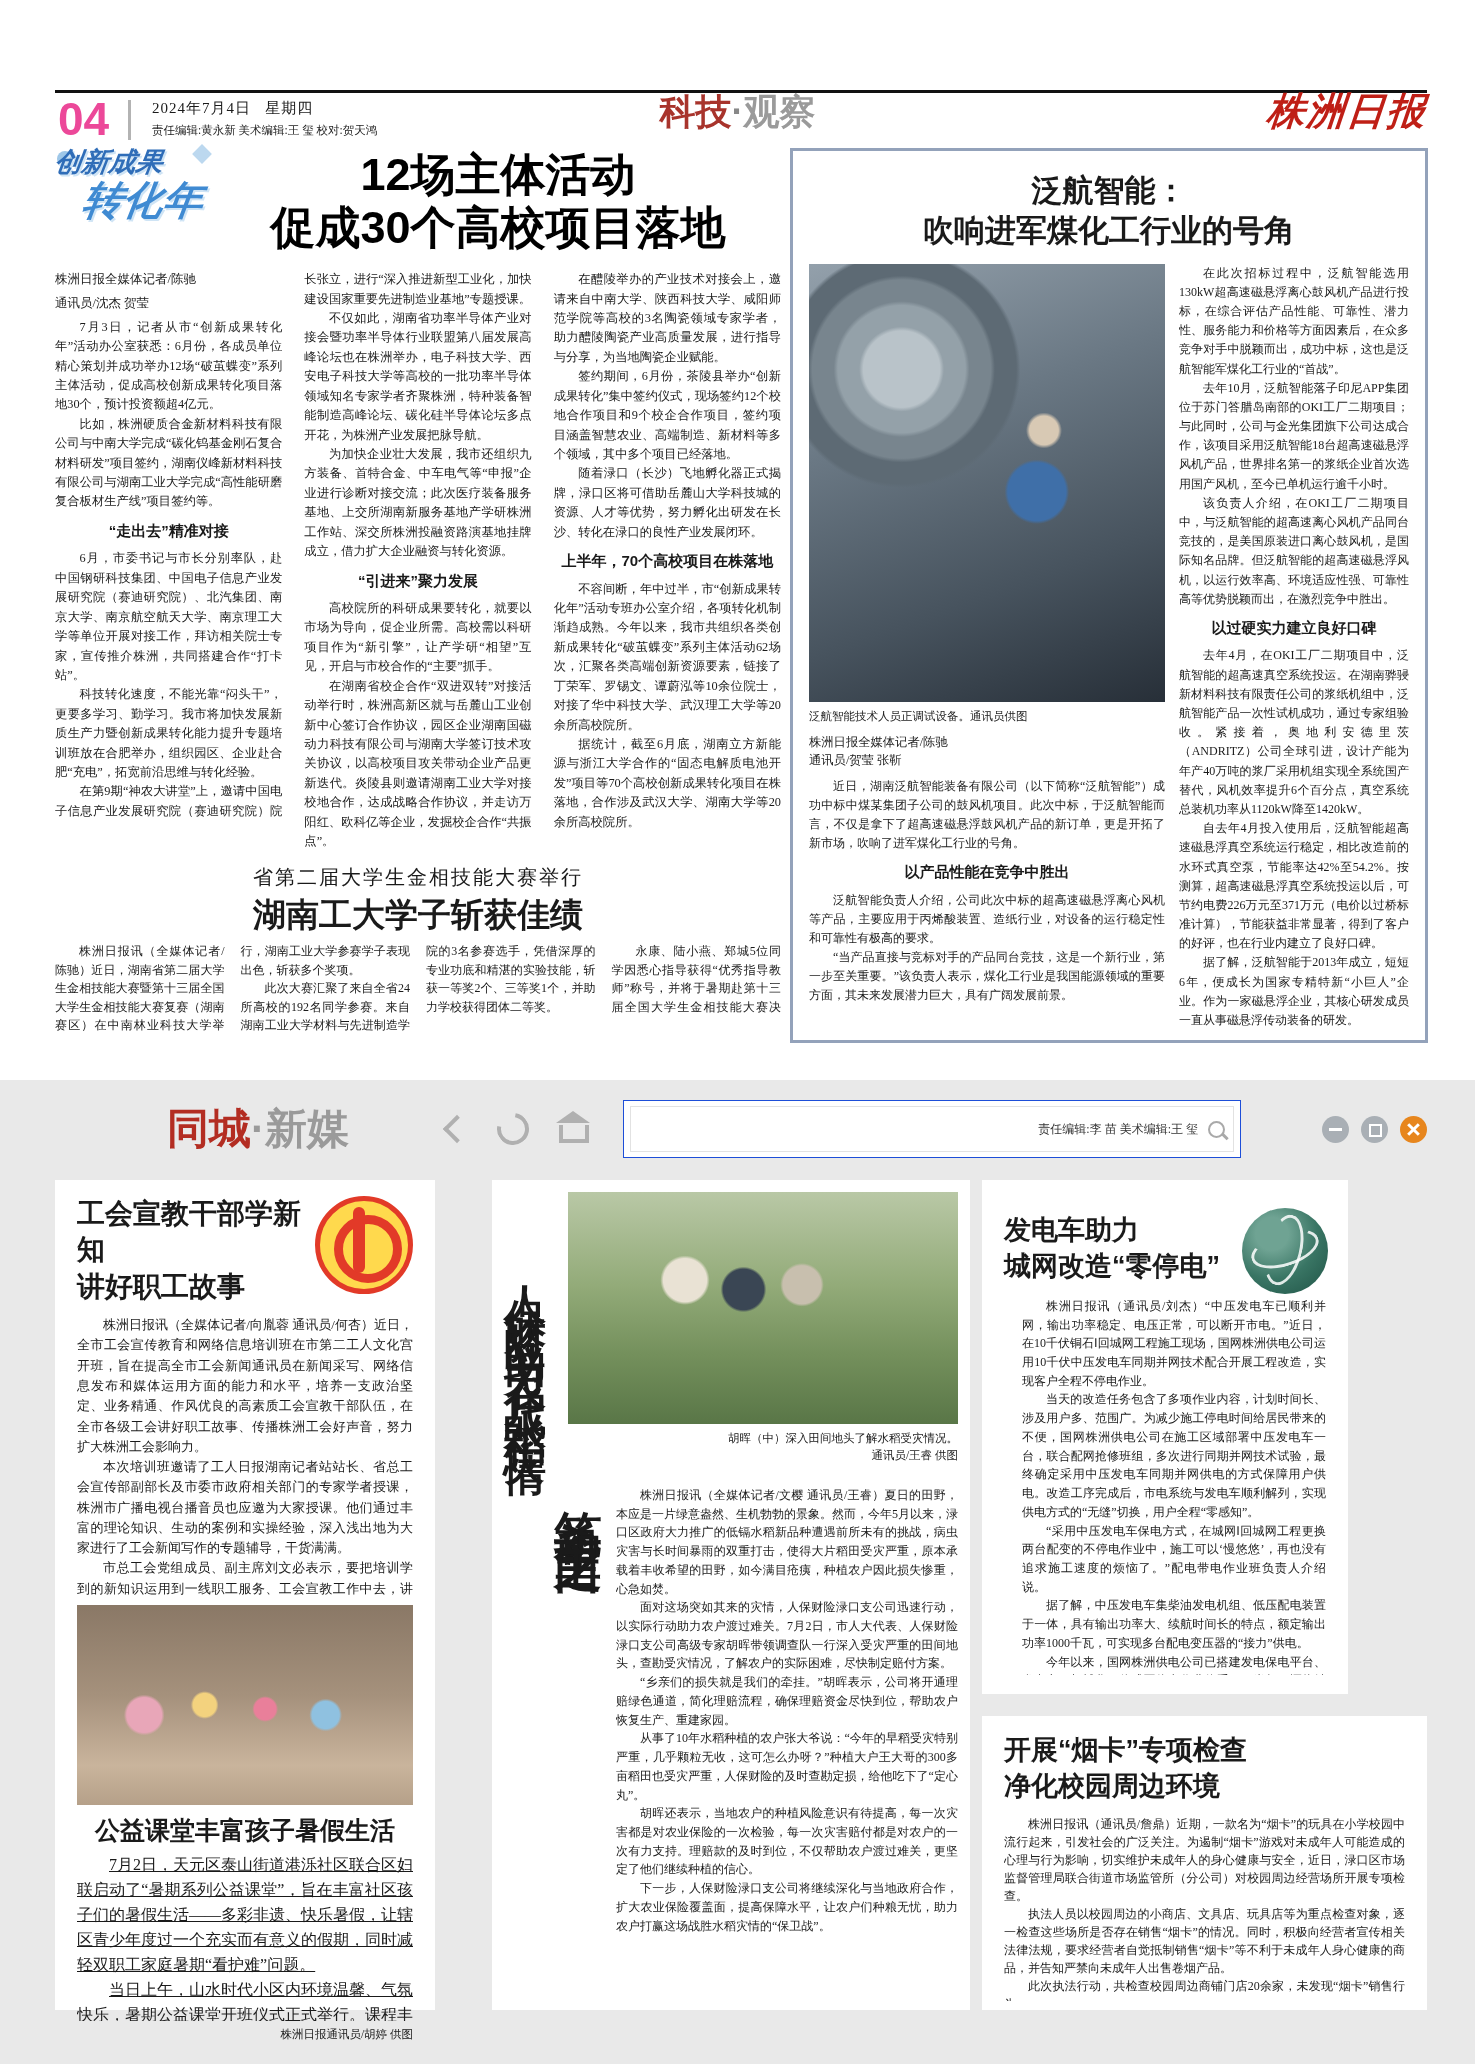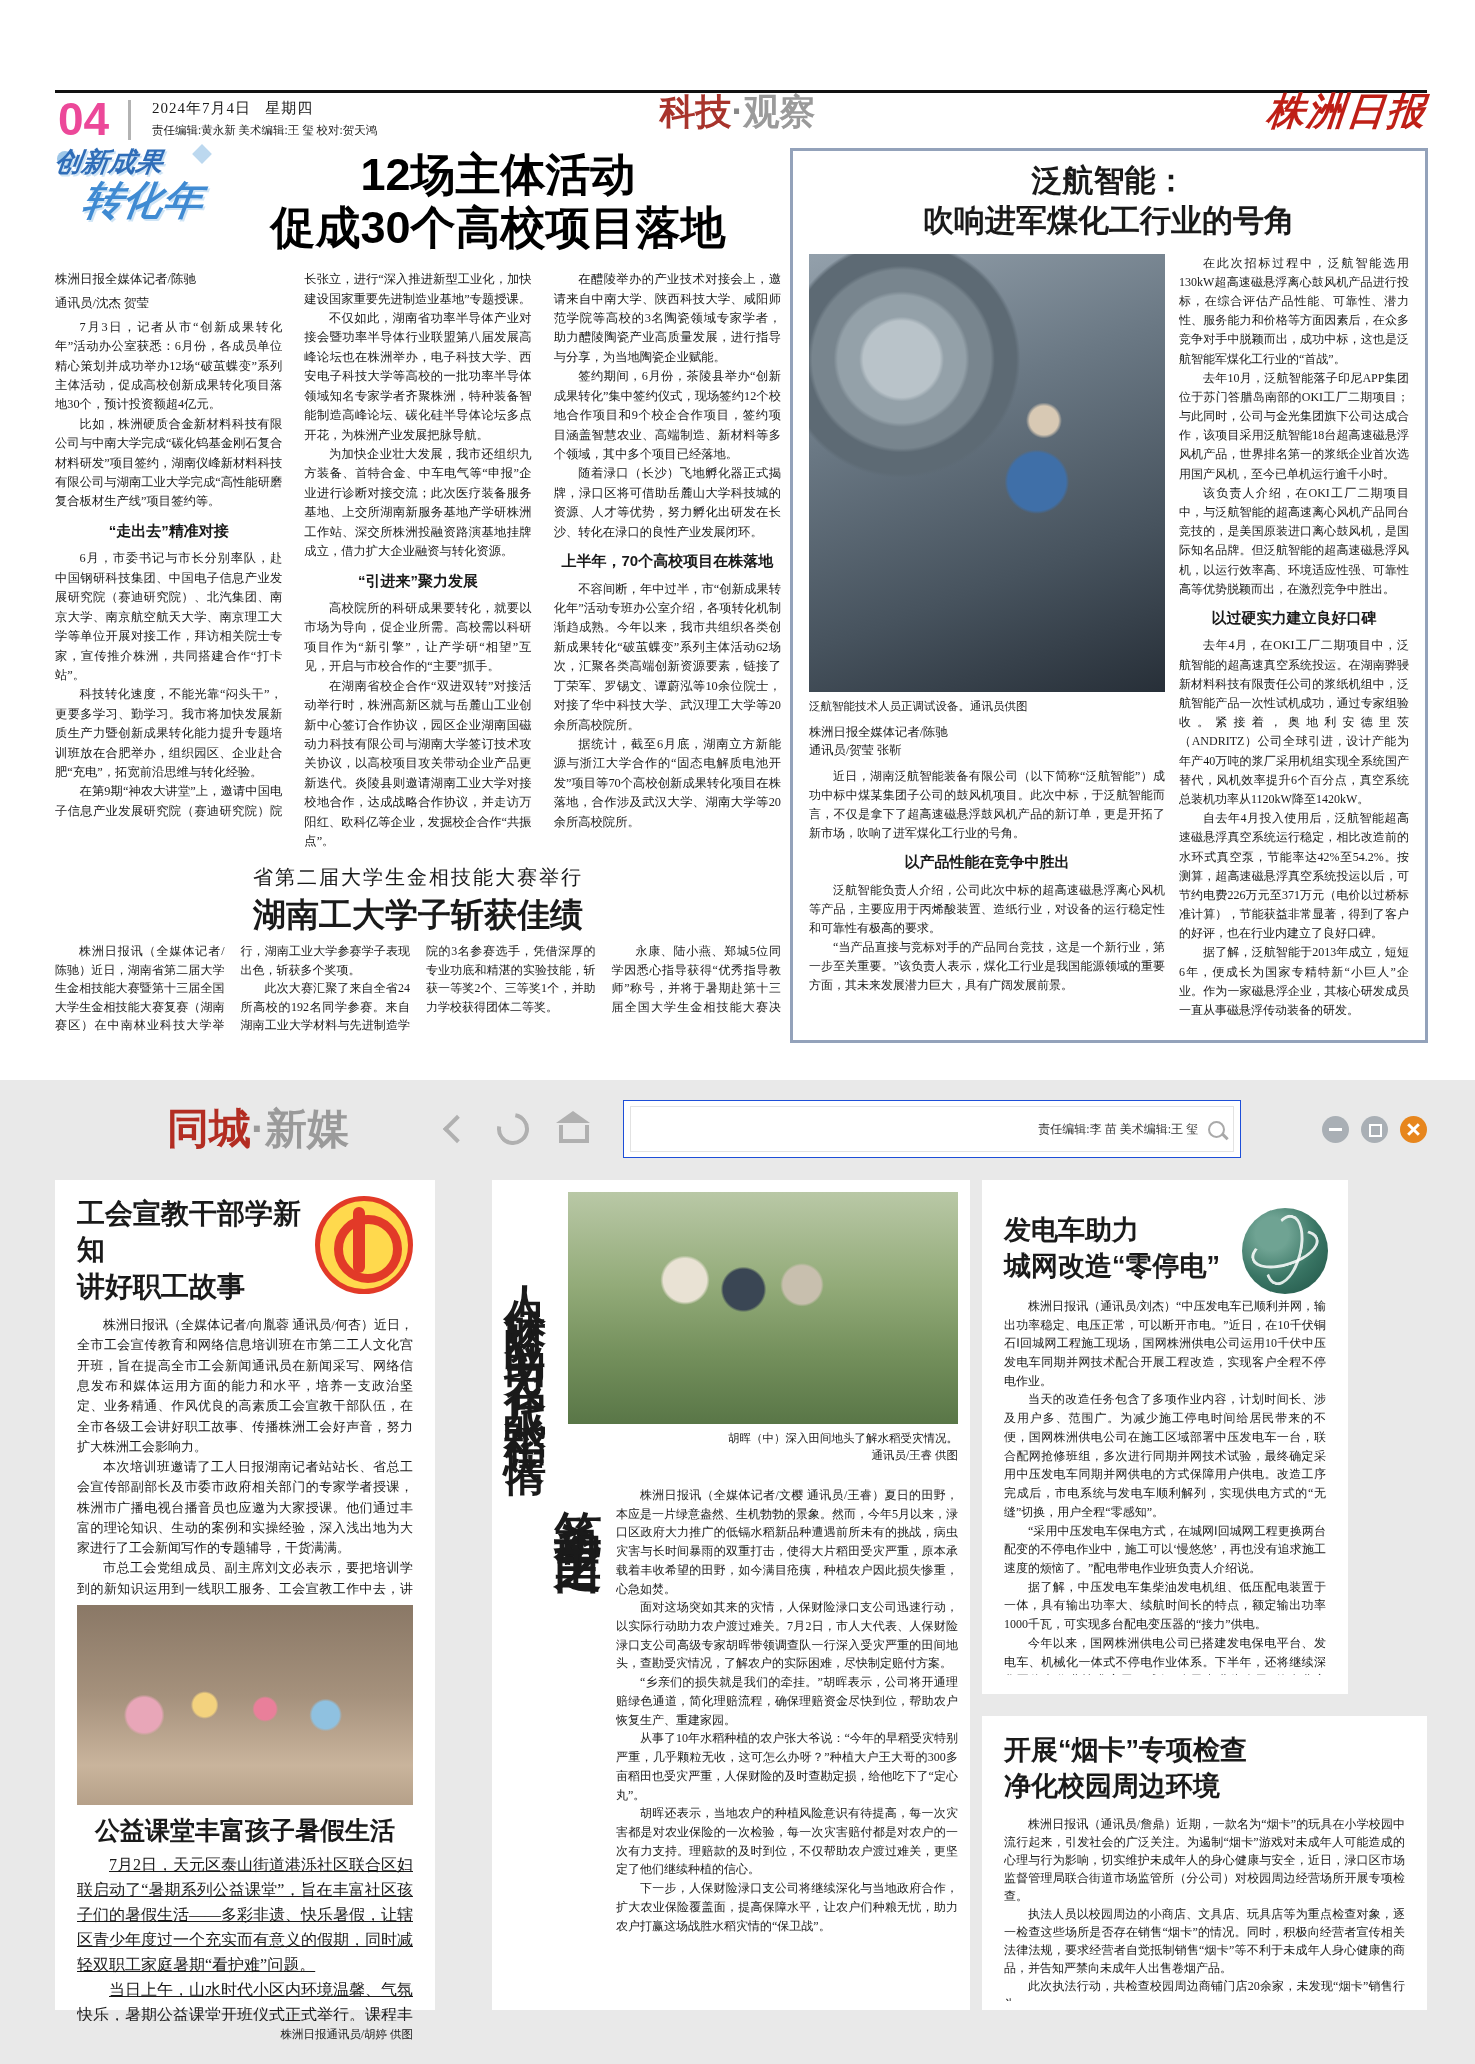--- a/index.html
+++ b/index.html
@@ -38,21 +38,21 @@
   .byline{margin:0 0 4px;text-indent:0;font-size:12.5px;}
   .subhead{font:bold 15px/1.3 "Liberation Sans",sans-serif;text-align:center;margin:9px 0;text-indent:0;}
   
   .a3{position:absolute;left:55px;top:864px;width:726px;}
   .a3-kicker{text-align:center;font-size:20px;letter-spacing:2px;}
   .a3-headline{text-align:center;font:bold 33px/1 "Liberation Sans",sans-serif;margin:7px 0 11px;}
   .a3-body{column-count:4;column-gap:16px;font-size:12px;line-height:1.55;height:110px;
         overflow:hidden;text-align:justify;}
   
   .a2{position:absolute;left:790px;top:148px;width:638px;height:895px;border:3px solid #93a2ba;
-        box-sizing:border-box;padding:6px 16px;}
+        box-sizing:border-box;padding:16px 16px;}
   .a2-title{text-align:center;font:bold 31px/1.3 "Liberation Sans",sans-serif;margin-top:4px;}
   .a2-content{display:flex;gap:14px;margin-top:12px;height:762px;overflow:hidden;}
   .a2-left{width:356px;flex:0 0 auto;}
   .a2-photo{width:356px;height:438px;
      background:
        radial-gradient(circle at 26% 24%, #b9c3c9 0 9%, #94a1a9 10% 15%, #78858e 16% 21%, #5d6a74 22% 27%, rgba(0,0,0,0) 28%),
        radial-gradient(circle at 64% 52%, #3f6fa8 0 9%, rgba(0,0,0,0) 10%),
        radial-gradient(circle at 66% 38%, #d8c9b4 0 4%, rgba(0,0,0,0) 5%),
        linear-gradient(160deg,#93a0ab 0%,#6a7884 35%,#47535e 70%,#272f38 100%);}
   .a2-caption{font-size:11.5px;margin:7px 0 9px;color:#222;}
@@ -130,21 +130,21 @@
   
   .card-ra{left:982px;top:100px;width:366px;height:514px;padding:32px 22px;}
   .cr-head{position:relative;}
   .cr-headline{font:bold 27px/1.35 "Liberation Sans",sans-serif;}
   .grid-logo{position:absolute;right:-2px;top:-4px;width:86px;height:86px;border-radius:50%;
         background:radial-gradient(circle at 35% 30%,#6fa393 0 20%,#397564 55%,#1f5245 100%);}
   .grid-logo:before{content:"";position:absolute;left:8px;top:24px;width:70px;height:34px;border-radius:50%;
         border:3px solid rgba(255,255,255,.85);border-top-color:transparent;transform:rotate(-18deg);box-sizing:border-box;}
   .grid-logo:after{content:"";position:absolute;left:24px;top:6px;width:36px;height:72px;border-radius:50%;
         border:3px solid rgba(255,255,255,.85);border-left-color:transparent;transform:rotate(14deg);box-sizing:border-box;}
-  .cr-body{font-size:12px;line-height:1.56;text-align:justify;margin-top:12px;height:378px;overflow:hidden;}
+  .cr-body{font-size:12px;line-height:1.56;text-align:justify;margin-top:12px;height:378px;overflow:hidden;margin-left:18px;}
   .card-rb{left:982px;top:636px;width:445px;height:294px;padding:16px 22px;}
   .rb-headline{font:bold 27px/1.35 "Liberation Sans",sans-serif;}
   .rb-body{font-size:12px;line-height:1.5;text-align:justify;margin-top:10px;height:186px;overflow:hidden;}
 </style>
 </head>
 <body>
 
 <div class="page">
 
   <div class="top-rule"></div>

